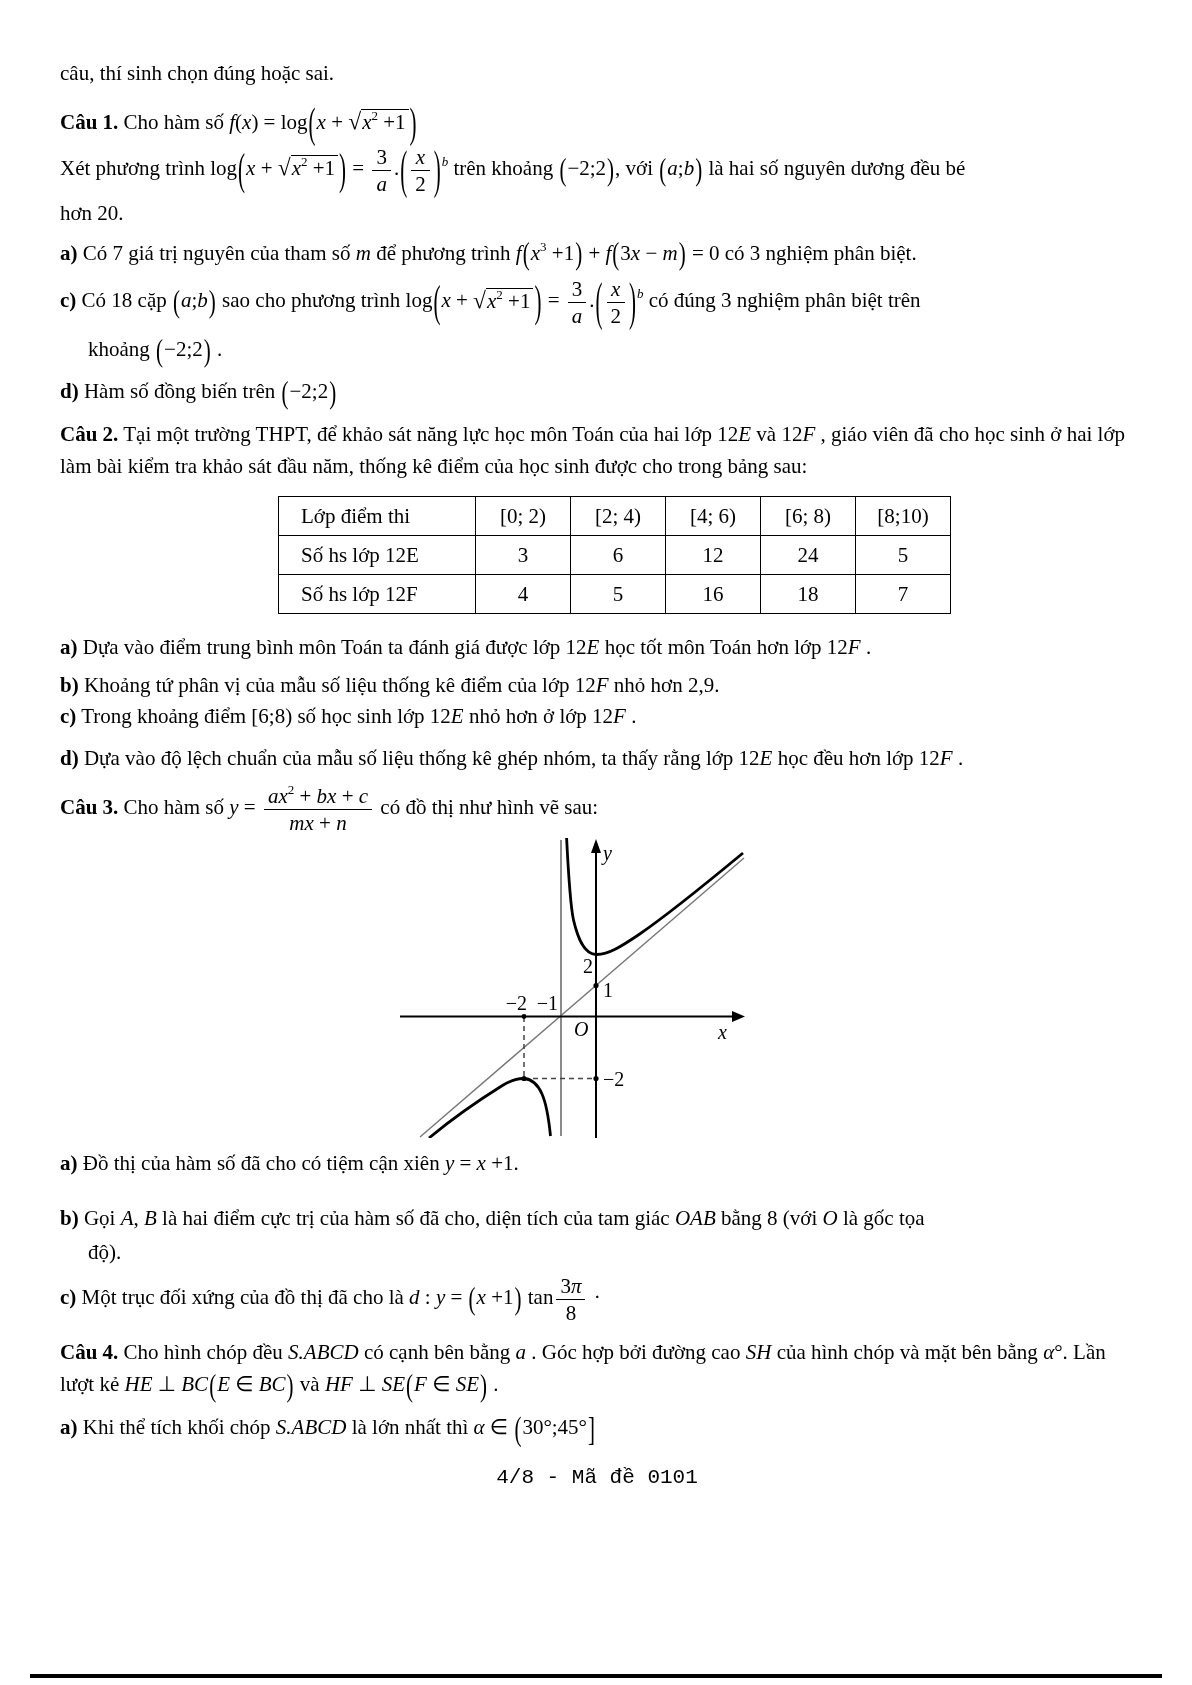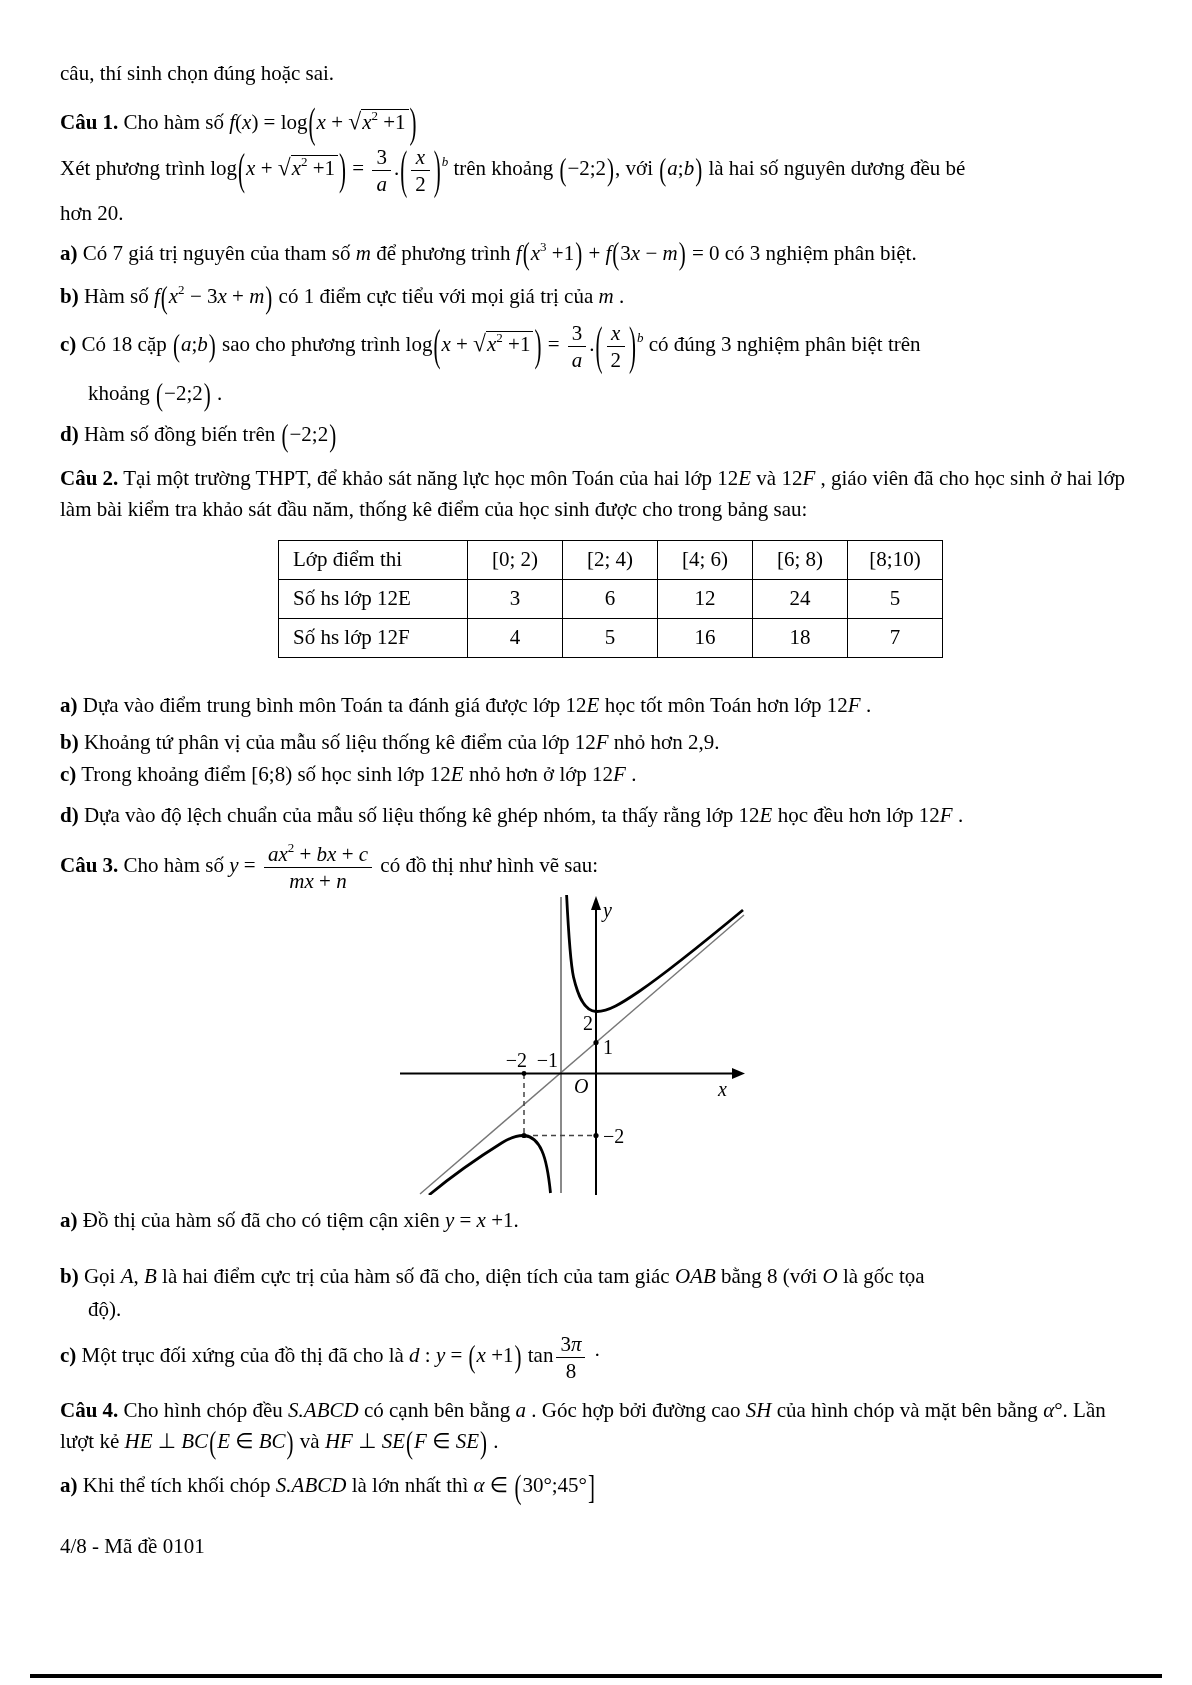--- a/index.html
+++ b/index.html
@@ -20,41 +20,40 @@
   .frac .num{display:block;border-bottom:1.5px solid #000;padding:0 4px 1px;}
   .frac .den{display:block;padding:1px 4px 0;}
   .sqrt{white-space:nowrap;}
   .sqrt .rad{font-size:1.12em;}
   .sqrt .bar{border-top:1.5px solid #000;padding:0 3px 0 1px;}
   .bp{display:inline-block;vertical-align:middle;padding:0 1px;line-height:1;}
   
   table.score{border-collapse:collapse;margin:14px 0 0 218px;}
   table.score td{border:1.7px solid #000;text-align:center;vertical-align:middle;
                  height:38px;padding:0 6px;}
-  table.score td.lab{width:168px;text-align:left;padding-left:14px;}
+  table.score td.lab{width:168px;text-align:left;padding-left:22px;}
   table.score td.val{width:82px;}
   
   .figure{width:348px;height:300px;margin:2px 0 0 338px;}
   .glabel{font-family:"Liberation Serif",serif;font-size:20px;}
   .gitalic{font-style:italic;}
-  .footer{margin-top:30px;}
+  .footer{text-align:center;margin-top:18px;font-family:Liberation Mono, monospace;}
   .bottom-rule{position:absolute;left:30px;top:1674px;width:1132px;height:4px;background:#000;}
 </style>
 </head>
 <body>
 
 <div class="page">
 
   <div class="line">câu, thí sinh chọn đúng hoặc sai.</div>
 
   <div class="line nowrap" style="margin-top:14px"><span class="rt-b">Câu 1.</span> Cho hàm số <i class="mi">f</i>(<i class="mi">x</i>) = log<span class="bp" style="transform: scaleY(2);">(</span><i class="mi">x</i> + <span class="sqrt"><span class="rad">√</span><span class="bar"><i class="mi">x</i><sup><span class="up">2</span></sup> +1</span></span><span class="bp" style="transform: scaleY(2);">)</span></div>
   <div class="line nowrap" style="margin-top:6px">Xét phương trình  log<span class="bp" style="transform: scaleY(2.1);">(</span><i class="mi">x</i> + <span class="sqrt"><span class="rad">√</span><span class="bar"><i class="mi">x</i><sup><span class="up">2</span></sup> +1</span></span><span class="bp" style="transform: scaleY(2.1);">)</span> = <span class="frac"><span class="num">3</span><span class="den"><i class="mi">a</i></span></span>.<span class="bp" style="transform: scaleY(2.5);">(</span><span class="frac"><span class="num"><i class="mi">x</i></span><span class="den">2</span></span><span class="bp" style="transform: scaleY(2.5);">)</span><sup><i class="mi">b</i></sup>  trên khoảng <span class="bp" style="transform: scaleY(1.5);">(</span>−2;2<span class="bp" style="transform: scaleY(1.5);">)</span>, với <span class="bp" style="transform: scaleY(1.5);">(</span><i class="mi">a</i>;<i class="mi">b</i><span class="bp" style="transform: scaleY(1.5);">)</span> là hai số nguyên dương đều bé</div>
   <div class="line" style="margin-top:2px">hơn 20.</div>
   <div class="line nowrap" style="margin-top:8px"><span class="rt-b">a)</span> Có 7  giá trị nguyên của tham số  <i class="mi">m</i> để phương trình  <i class="mi">f</i><span class="bp" style="transform: scaleY(1.5);">(</span><i class="mi">x</i><sup><span class="up">3</span></sup> +1<span class="bp" style="transform: scaleY(1.5);">)</span> + <i class="mi">f</i><span class="bp" style="transform: scaleY(1.5);">(</span>3<i class="mi">x</i> − <i class="mi">m</i><span class="bp" style="transform: scaleY(1.5);">)</span> = 0  có 3 nghiệm phân biệt.</div>
-  <div class="line nowrap" style="margin-top:12px"><span class="rt-b">b)</span> Hàm số  <i class="mi">f</i><span class="bp" style="transform: scaleY(1.5);">(</span><i class="mi">x</i><sup><span class="up">2</span></sup> − 3<i class="mi">x</i> + <i class="mi">m</i><span class="bp" style="transform: scaleY(1.5);">)</span>  có 1 điểm cực tiểu với mọi giá trị của  <i class="mi">m</i> .</div>
   <div class="line nowrap" style="margin-top:8px"><span class="rt-b">c)</span> Có 18  cặp  <span class="bp" style="transform: scaleY(1.5);">(</span><i class="mi">a</i>;<i class="mi">b</i><span class="bp" style="transform: scaleY(1.5);">)</span>  sao cho phương trình  log<span class="bp" style="transform: scaleY(2.1);">(</span><i class="mi">x</i> + <span class="sqrt"><span class="rad">√</span><span class="bar"><i class="mi">x</i><sup><span class="up">2</span></sup> +1</span></span><span class="bp" style="transform: scaleY(2.1);">)</span> = <span class="frac"><span class="num">3</span><span class="den"><i class="mi">a</i></span></span>.<span class="bp" style="transform: scaleY(2.5);">(</span><span class="frac"><span class="num"><i class="mi">x</i></span><span class="den">2</span></span><span class="bp" style="transform: scaleY(2.5);">)</span><sup><i class="mi">b</i></sup> có đúng 3 nghiệm phân biệt trên</div>
   <div class="line indent" style="margin-top:6px">khoảng <span class="bp" style="transform: scaleY(1.5);">(</span>−2;2<span class="bp" style="transform: scaleY(1.5);">)</span> .</div>
   <div class="line" style="margin-top:10px"><span class="rt-b">d)</span> Hàm số đồng biến trên <span class="bp" style="transform: scaleY(1.5);">(</span>−2;2<span class="bp" style="transform: scaleY(1.5);">)</span></div>
 
   <div class="line" style="margin-top:12px"><span class="rt-b">Câu 2.</span> Tại một trường THPT, để khảo sát năng lực học môn Toán của hai lớp 12<i class="mi">E</i>  và 12<i class="mi">F</i> , giáo viên đã cho học sinh ở hai lớp làm bài kiểm tra khảo sát đầu năm, thống kê điểm của học sinh được cho trong bảng sau:</div>
 
   <table class="score">
     <tbody>
       <tr>
         <td class="lab">Lớp điểm thi</td>
@@ -76,21 +75,21 @@
         <td class="lab">Số hs lớp 12F</td>
         <td class="val">4</td>
         <td class="val">5</td>
         <td class="val">16</td>
         <td class="val">18</td>
         <td class="val">7</td>
       </tr>
     </tbody>
   </table>
 
-  <div class="line" style="margin-top:32px"><span class="rt-b">a)</span> Dựa vào điểm trung bình môn Toán ta đánh giá được lớp 12<i class="mi">E</i>  học tốt môn Toán hơn lớp 12<i class="mi">F</i> .</div>
+  <div class="line" style="margin-top:18px"><span class="rt-b">a)</span> Dựa vào điểm trung bình môn Toán ta đánh giá được lớp 12<i class="mi">E</i>  học tốt môn Toán hơn lớp 12<i class="mi">F</i> .</div>
   <div class="line" style="margin-top:6px"><span class="rt-b">b)</span> Khoảng tứ phân vị của mẫu số liệu thống kê điểm của lớp 12<i class="mi">F</i>  nhỏ hơn 2,9.</div>
   <div class="line" style=""><span class="rt-b">c)</span> Trong khoảng điểm  [6;8)  số học sinh lớp 12<i class="mi">E</i>  nhỏ hơn ở lớp 12<i class="mi">F</i> .</div>
   <div class="line" style="margin-top:10px"><span class="rt-b">d)</span> Dựa vào độ lệch chuẩn của mẫu số liệu thống kê ghép nhóm, ta thấy rằng lớp 12<i class="mi">E</i>  học đều hơn lớp 12<i class="mi">F</i> .</div>
 
   <div class="line nowrap" style="margin-top:10px"><span class="rt-b">Câu 3.</span> Cho hàm số  <i class="mi">y</i> = <span class="frac"><span class="num"><i class="mi">ax</i><sup><span class="up">2</span></sup> + <i class="mi">bx</i> + <i class="mi">c</i></span><span class="den"><i class="mi">mx</i> + <i class="mi">n</i></span></span>  có đồ thị như hình vẽ sau:</div>
 
   <div class="figure">
     <svg width="348" height="300" viewBox="0 0 348 300">
 
       <line x1="163" y1="2" x2="163" y2="298" stroke="#8a8a8a" stroke-width="2"></line>

